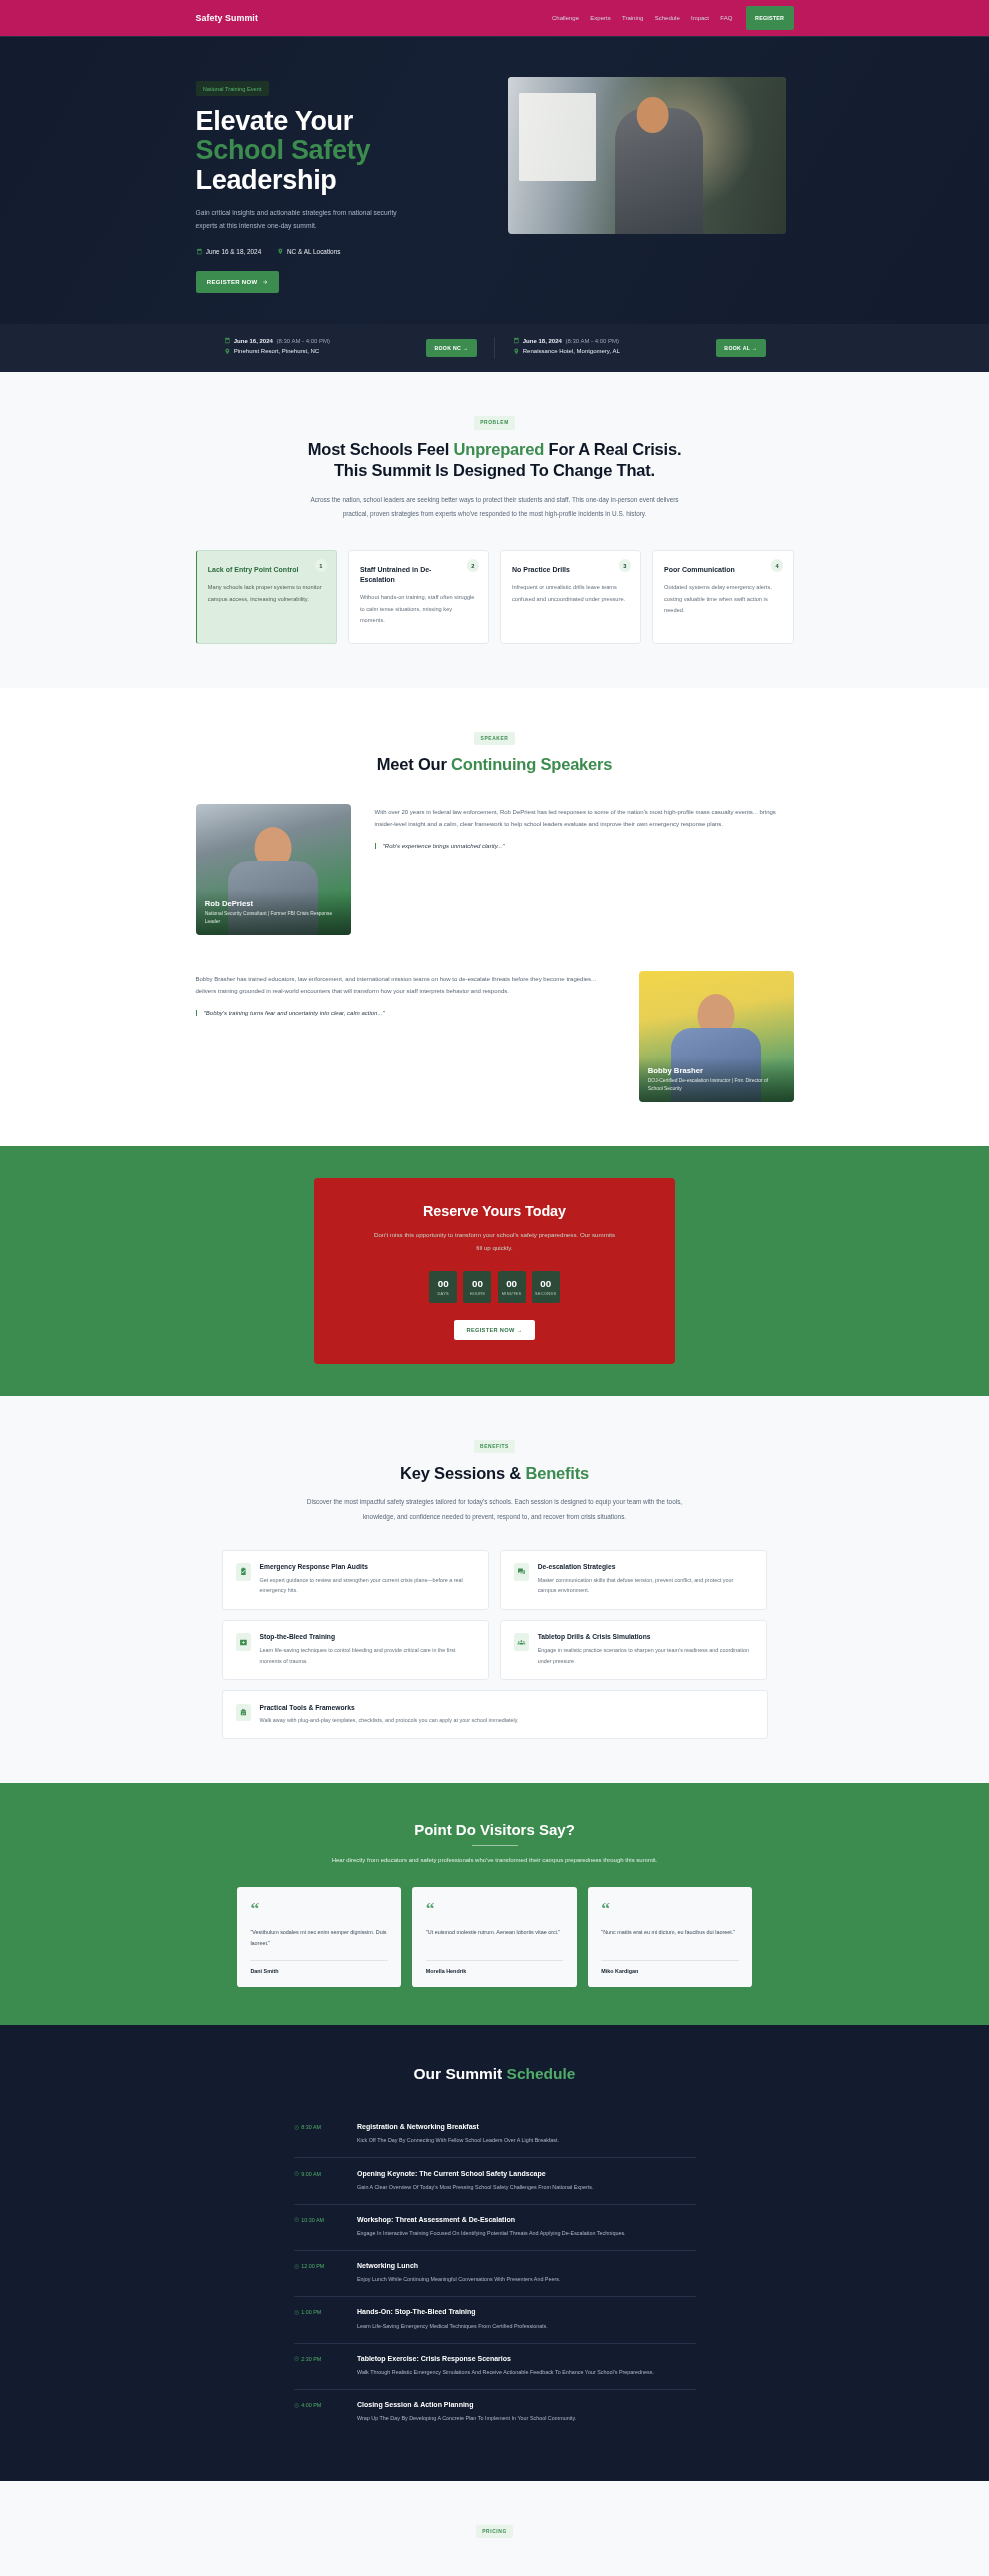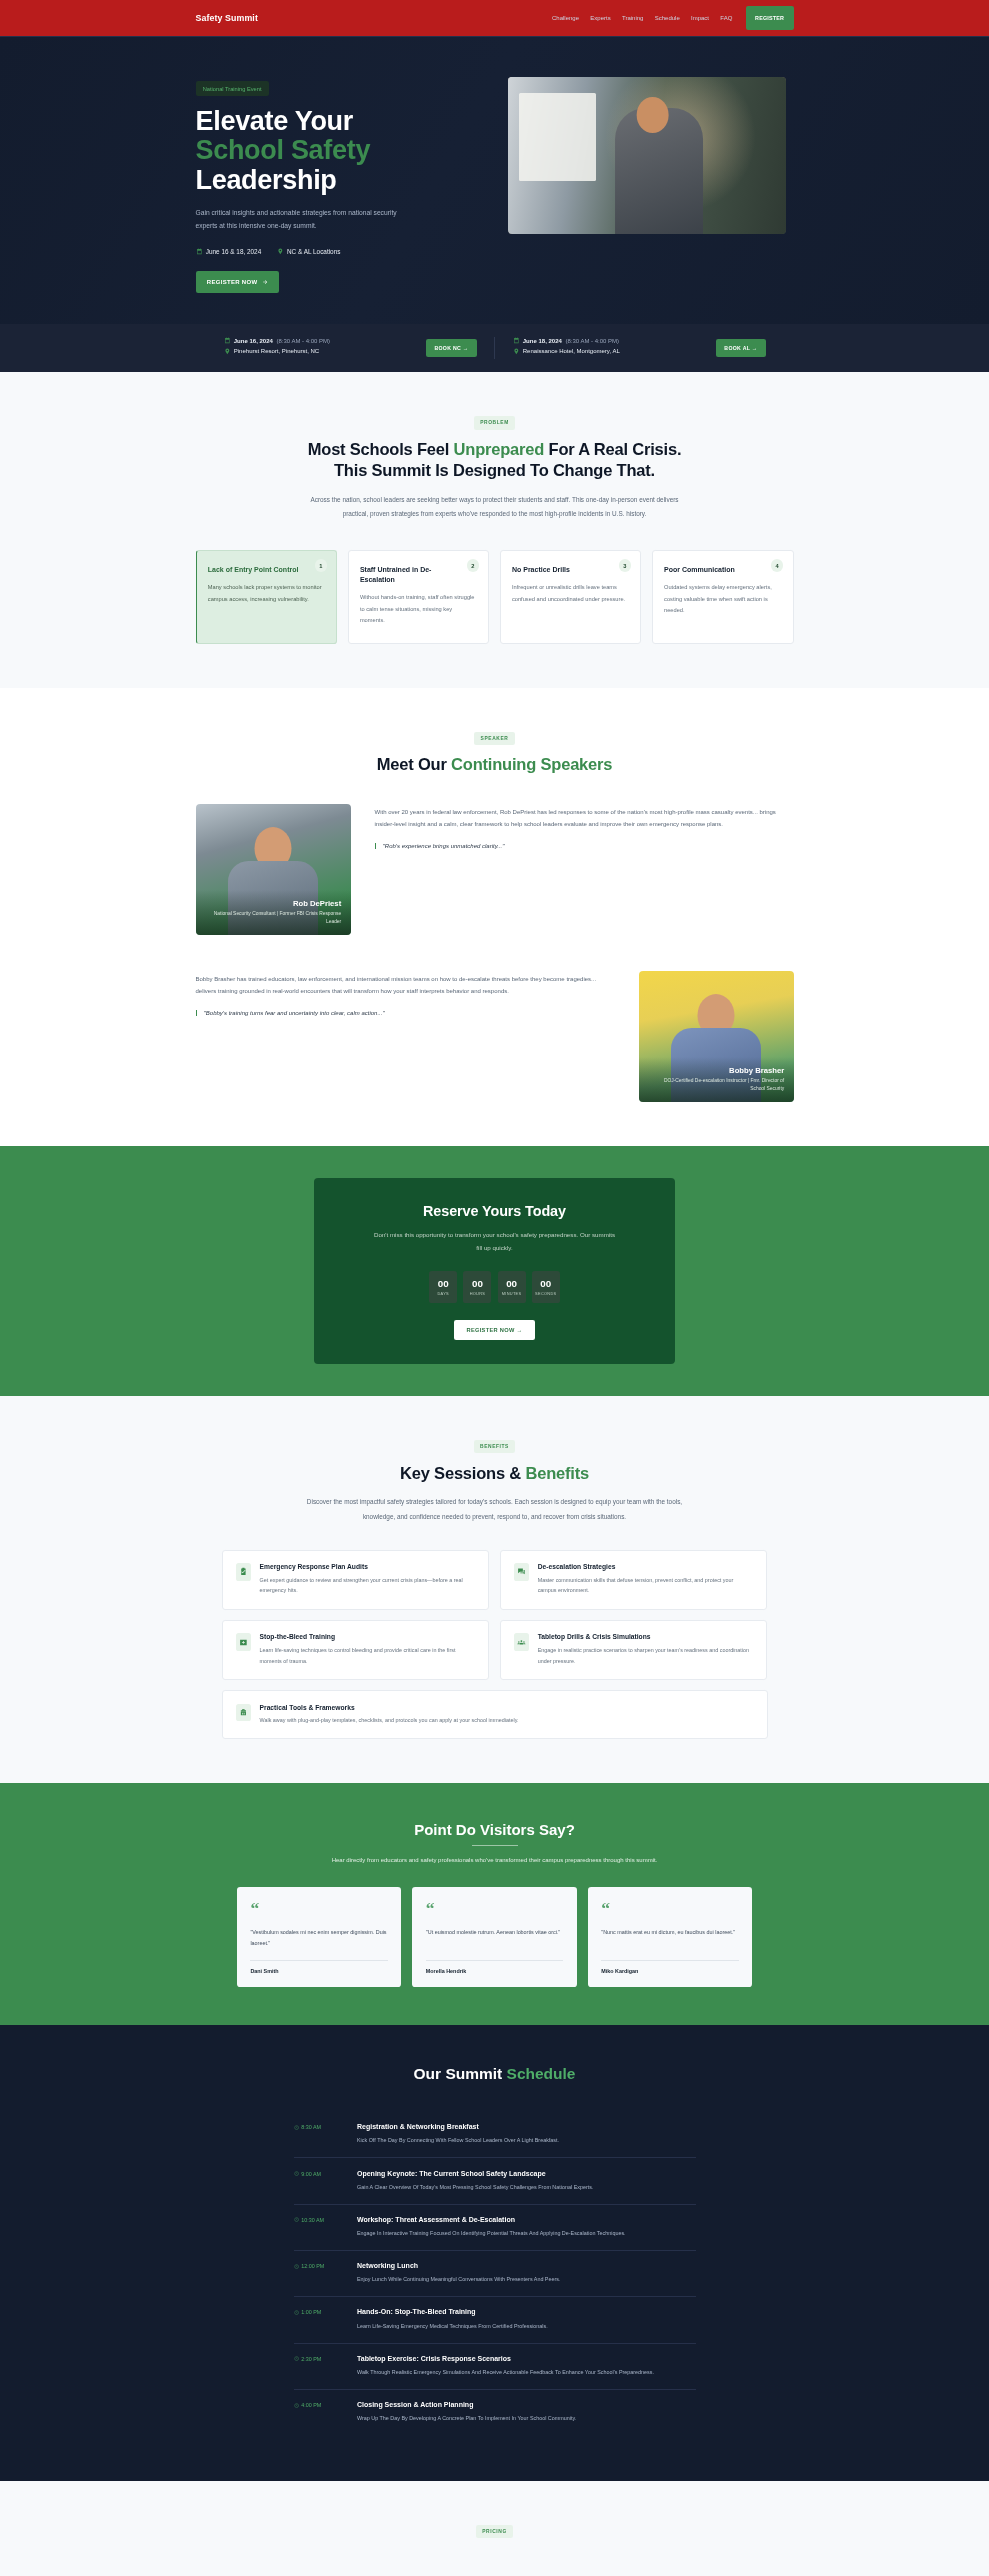--- a/index.html
+++ b/index.html
@@ -8,21 +8,21 @@
     font-family:"Liberation Sans", sans-serif;
     background:#f7f9fb;
     color:#1b2432;
     -webkit-font-smoothing:antialiased;
   }
   .wrap{width:598px;margin:0 auto;}
   .wrap-narrow{width:546px;margin:0 auto;}
 
   
   .nav{
-    background:#b91c1c;
+    background:#be185d;
     height:37px;
     display:flex;
     align-items:center;
     border-bottom:0.5px solid #25304a;
   }
   .nav-inner{width:598px;margin:0 auto;display:flex;align-items:center;justify-content:space-between;}
   .brand{color:#fff;font-size:8.8px;font-weight:bold;letter-spacing:0.1px;}
   .nav-links{display:flex;align-items:center;gap:11.3px;}
   .nav-links a{color:#cdd5e3;font-size:6px;text-decoration:none;}
   .nav-cta{
@@ -112,21 +112,21 @@
   }
   .pcard h3{font-size:7px;line-height:1.45;color:#14202f;margin-bottom:7.2px;width:86%;}
   .pcard.active h3{color:#2b6b3c;}
   .pcard p{font-size:5.7px;line-height:2.05;color:#66727f;}
   .pcard.active p{color:#4e6354;}
 
   
   .spk{display:flex;gap:24px;margin-top:28px;align-items:flex-start;}
   .spk.rev{flex-direction:row-reverse;margin-top:36px;}
   .spk-photo{
-    width:155px;height:131px;border-radius:4.1px;flex-shrink:0;position:relative;overflow:hidden;text-align:right;
+    width:155px;height:131px;border-radius:4.1px;flex-shrink:0;position:relative;overflow:hidden;
   }
   .spk-photo.a{background:linear-gradient(165deg,#b9c3cb 0%,#7d8a93 30%,#3f8a54 78%,#2f7344 100%);}
   .spk-photo.b{background:linear-gradient(170deg,#f2d64a 0%,#e7cf55 32%,#63a46a 75%,#3b8c52 100%);}
   .spk-photo .p-head{position:absolute;left:50%;top:18%;width:37px;height:43px;border-radius:50%;
     background:#d39c74;transform:translateX(-50%);}
   .spk-photo .p-body{position:absolute;left:50%;top:44%;width:90px;height:77px;border-radius:20.6px 20.6px 0 0;
     background:linear-gradient(160deg,#8d99a6,#5a6a78);transform:translateX(-50%);}
   .spk-photo.b .p-body{background:linear-gradient(160deg,#7d94bd,#4e6691);}
   .spk-cap{
     position:absolute;left:0;right:0;bottom:0;padding:8.2px 9.3px;
@@ -137,21 +137,21 @@
   .spk-body{flex:1;padding-top:2.1px;}
   .spk-body p{font-size:6px;line-height:2.15;color:#5b6878;}
   .spk-quote{
     border-left:1.5px solid #3c8c4f;padding-left:7.2px;margin-top:11.3px;
     font-style:italic;font-size:6px;color:#2e3a49;
   }
 
   
   .cd-sec{background:#3c8c4f;padding:32px 0;}
   .cd-card{
-    width:361px;margin:0 auto;background:#14532d;border-radius:4.1px;padding:25px 20.6px 24px;text-align:center;
+    width:361px;margin:0 auto;background:#b91c1c;border-radius:4.1px;padding:25px 20.6px 24px;text-align:center;
   }
   .cd-card h2{color:#fff;font-size:14.4px;font-weight:bold;letter-spacing:-0.1px;}
   .cd-card p{color:#c4d4c8;font-size:6.2px;line-height:2.1;width:242px;margin:9.3px auto 0;}
   .cd-boxes{display:flex;justify-content:center;gap:6.2px;margin-top:17.5px;}
   .cd-box{
     width:28px;height:32px;background:#2d4a39;border-radius:2.6px;
     display:flex;flex-direction:column;align-items:center;justify-content:center;gap:2.1px;
   }
   .cd-box .n{color:#fff;font-size:9.8px;font-weight:bold;}
   .cd-box .l{color:#b9cbbf;font-size:3.9px;letter-spacing:0.3px;}

